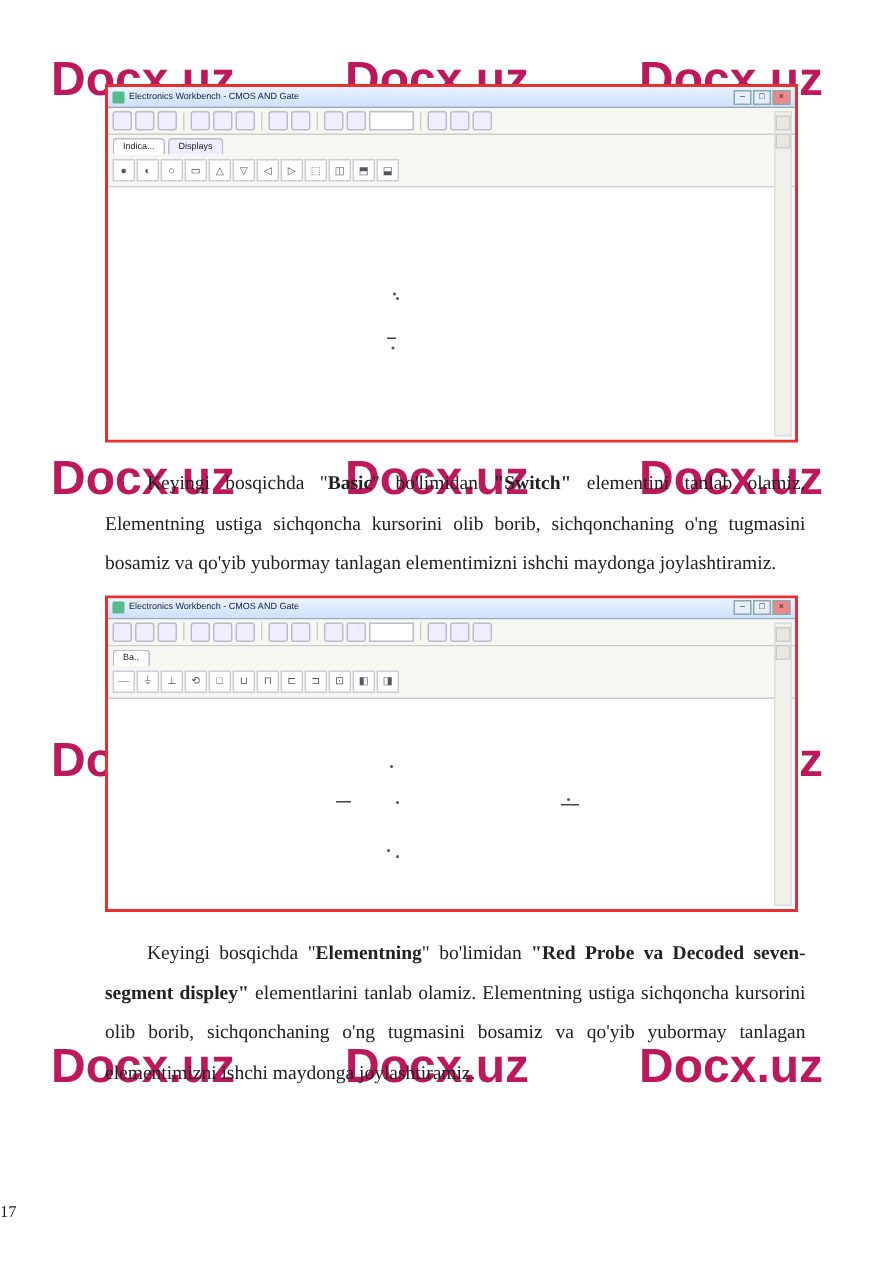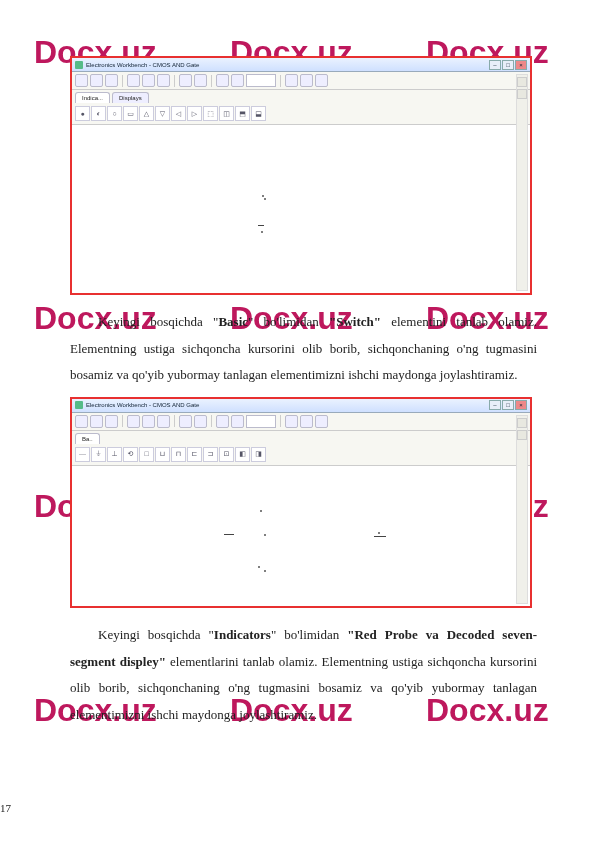--- a/index.html
+++ b/index.html
@@ -237,18 +237,18 @@
       <span class="dot" style="left:186px; top:100px"></span>
       <span class="dot" style="left:192px; top:104px"></span>
     </div>
     <div class="right-rail">
       <div class="rr-icon"></div>
       <div class="rr-icon"></div>
     </div>
   </div>
 
   <p class="para">
-    <span>Keyingi bosqichda "</span><span class="bold">Indicators</span><span>" bo'limidan </span><span class="bold">"Red Probe va Decoded seven-segment displey"</span><span> elementlarini tanlab olamiz. Elementning ustiga sichqoncha kursorini olib borib, sichqonchaning o'ng tugmasini bosamiz va qo'yib yubormay tanlagan elementimizni ishchi maydonga joylashtiramiz.</span>
+    <span>Keyingi bosqichda "</span><span class="bold">Elementning</span><span>" bo'limidan </span><span class="bold">"Red Probe va Decoded seven-segment displey"</span><span> elementlarini tanlab olamiz. Elementning ustiga sichqoncha kursorini olib borib, sichqonchaning o'ng tugmasini bosamiz va qo'yib yubormay tanlagan elementimizni ishchi maydonga joylashtiramiz.</span>
   </p>
 
 </div>
 
 <div class="pagenum">17</div>
 
 </body></html>

